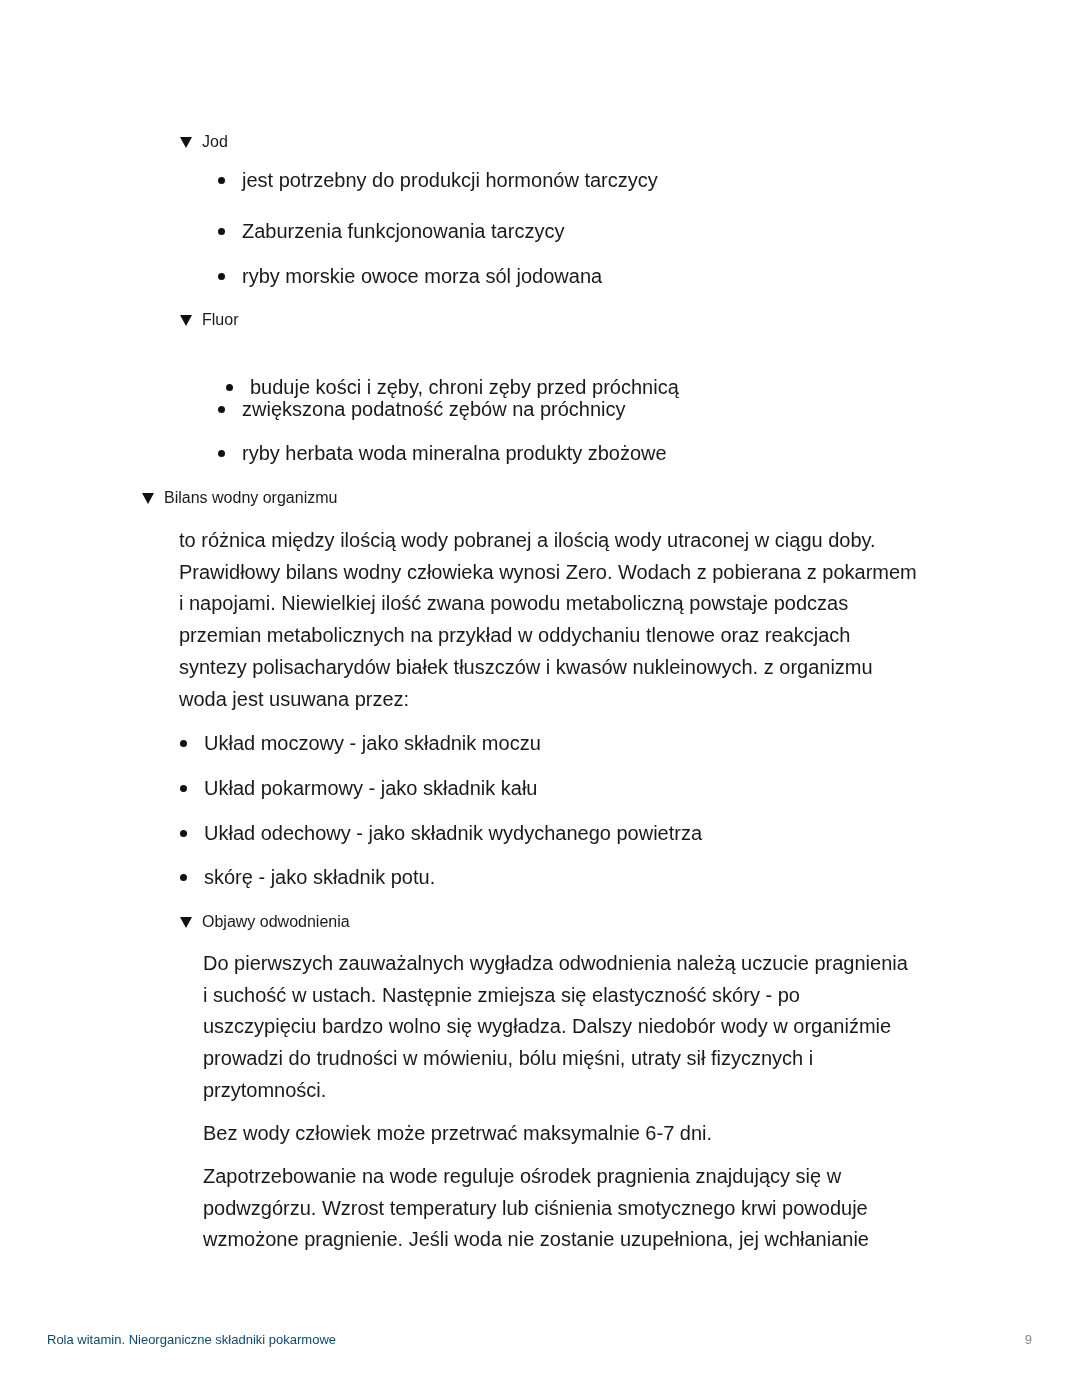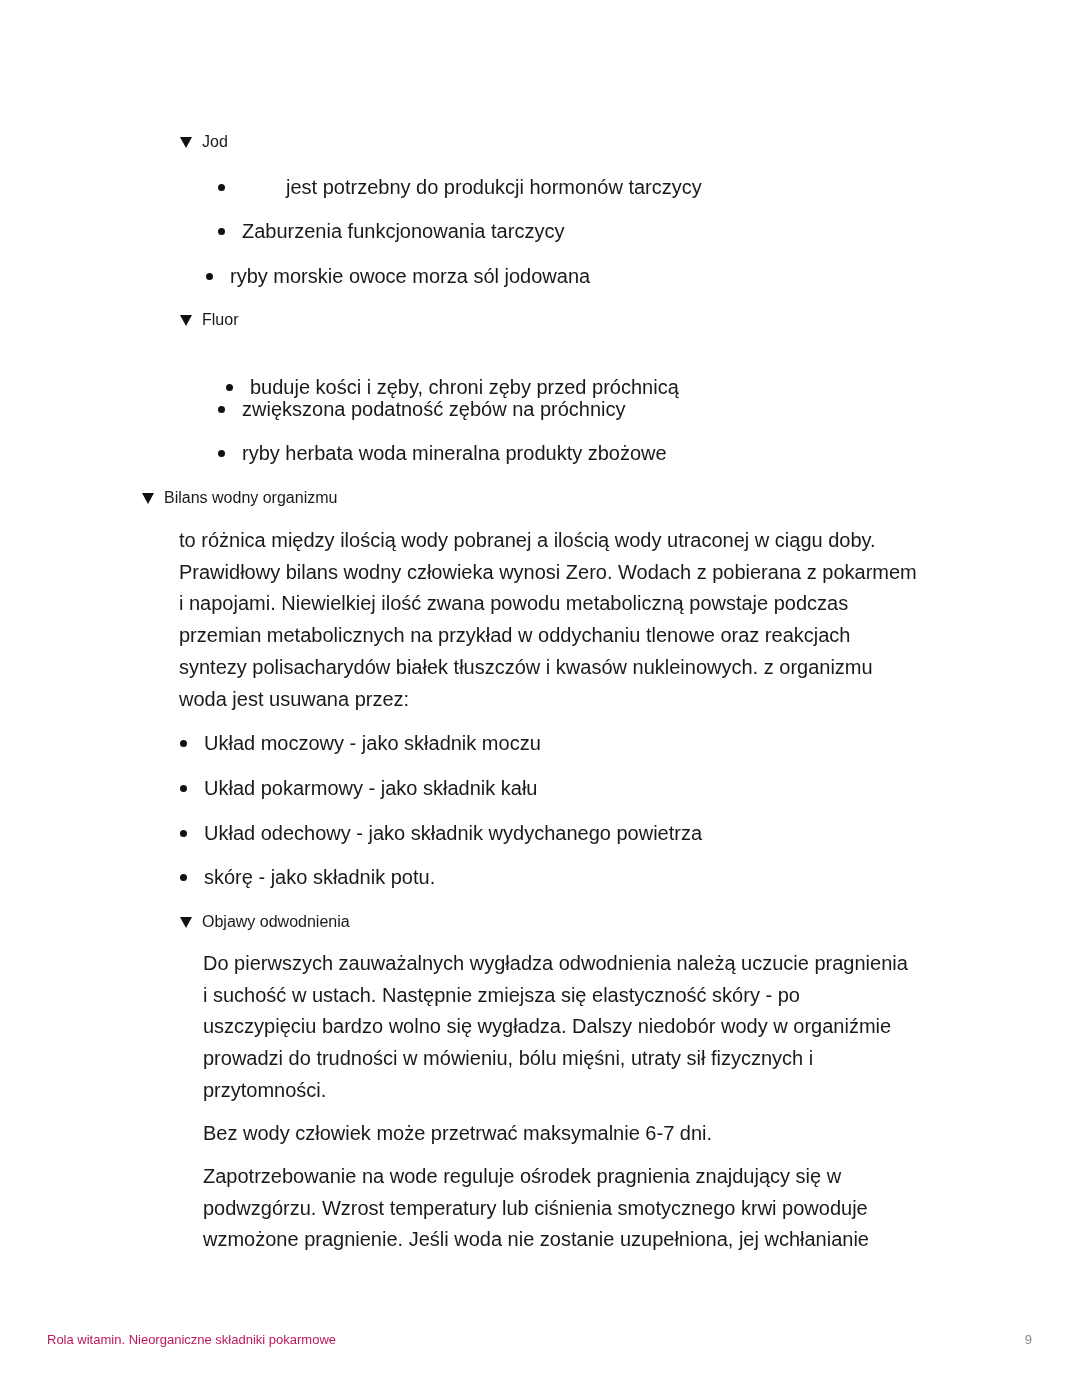--- a/index.html
+++ b/index.html
@@ -64,49 +64,49 @@
     }
     .para .line {
       display: block;
       white-space: nowrap;
     }
     .footer-title {
       position: absolute;
       left: 47px;
       top: 1332px;
       font-size: 13px;
-      color: #be185d;
+      color: #0c4a6e;
       white-space: nowrap;
     }
     .footer-page {
       position: absolute;
       right: 48px;
       top: 1332px;
       font-size: 13px;
       color: #8a8a8a;
     }
   </style>
 </head>
 <body>
 
 <div class="page">
 
   <div class="toggle-row" style="left:180px; top:130px;">
     <span class="tri"></span>
     <span>Jod</span>
   </div>
-  <div class="bullet-row" style="left:218px; top:175px;gap:44px;">
+  <div class="bullet-row" style="left:218px; top:168px;">
     <span class="dot"></span>
     <span>jest potrzebny do produkcji hormonów tarczycy</span>
   </div>
   <div class="bullet-row" style="left:218px; top:219px;">
     <span class="dot"></span>
     <span>Zaburzenia funkcjonowania tarczycy</span>
   </div>
-  <div class="bullet-row" style="left:206px; top:264px;text-align:right;">
+  <div class="bullet-row" style="left:218px; top:264px;text-align:right;">
     <span class="dot"></span>
     <span>ryby morskie owoce morza sól jodowana</span>
   </div>
 
   <div class="toggle-row" style="left:180px; top:308px;">
     <span class="tri"></span>
     <span>Fluor</span>
   </div>
   <div class="bullet-row" style="left:226px; top:352px;margin-top:23px;">
     <span class="dot"></span>

